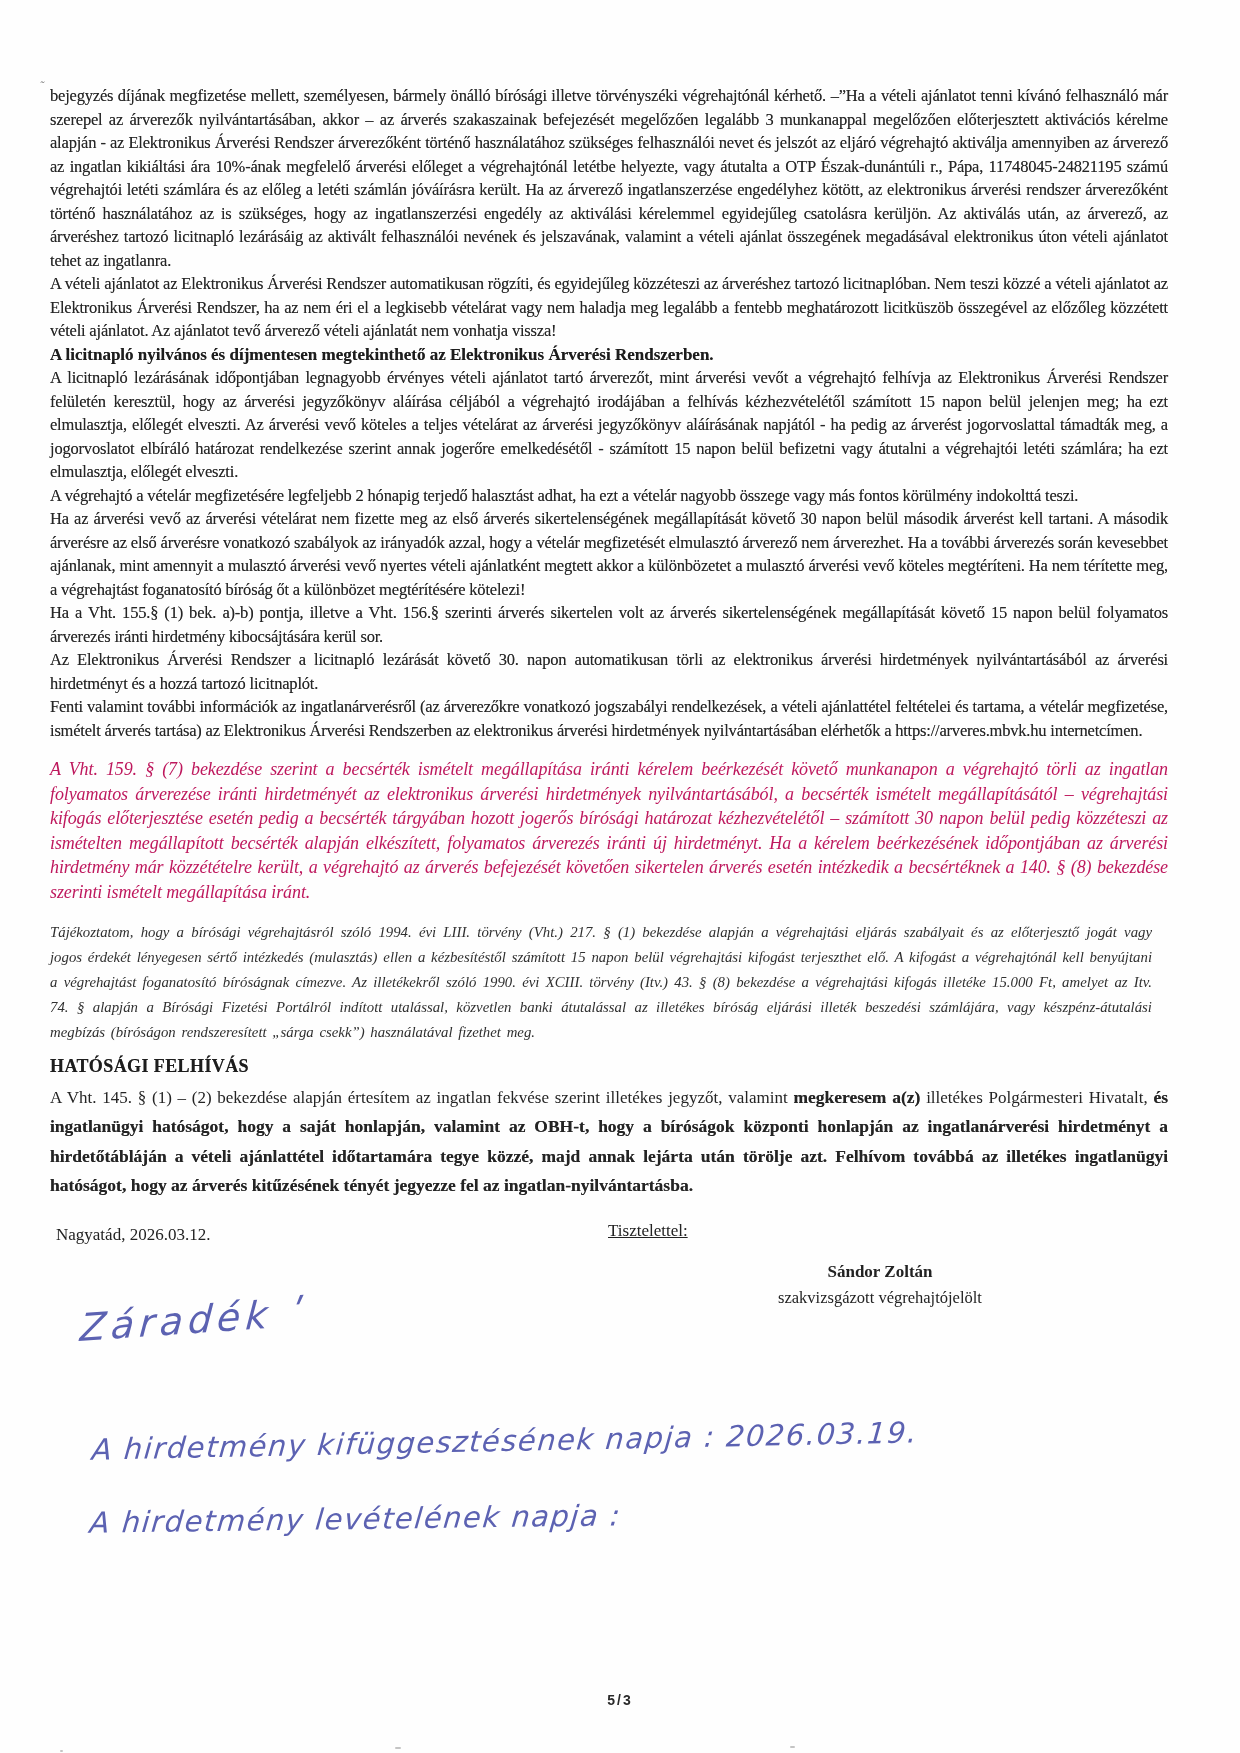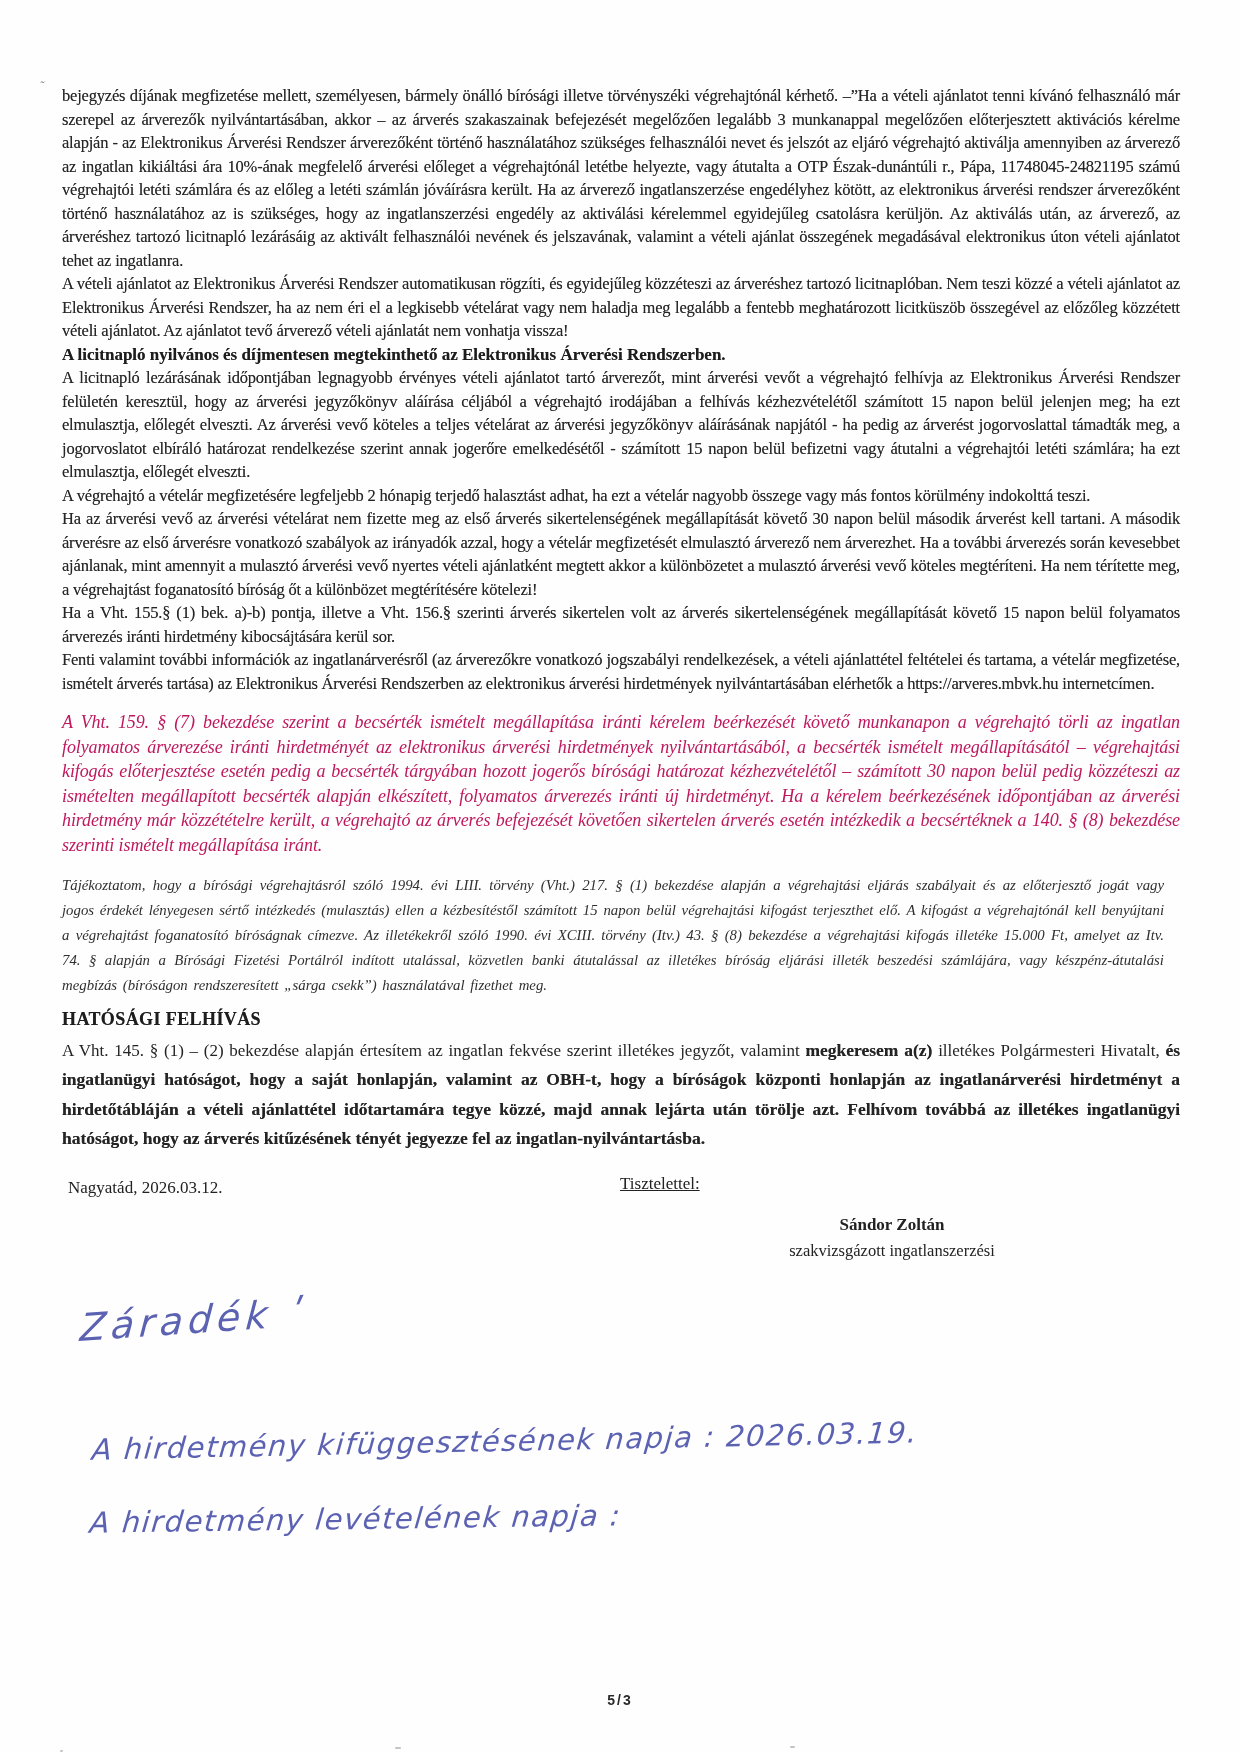--- a/index.html
+++ b/index.html
@@ -5,21 +5,21 @@
   html, body { margin:0; padding:0; background:#ffffff; }
   .page {
     position:relative;
     width:1240px; height:1753px;
     background:#fefefe;
     font-family:"Liberation Serif", serif;
     color:#222;
     overflow:hidden;
   }
   .content {
-    position:absolute; left:62px; top:84px; width:1118px;
+    position:absolute; left:50px; top:84px; width:1118px;
   }
   .body-p {
     margin:0;
     text-align:justify;
     font-size:16.5px;
     line-height:23.5px;
     letter-spacing:-0.2px;
     color:#262626;
     text-shadow:0 0 0.35px rgba(40,40,40,.55);
   }
@@ -123,39 +123,40 @@
     <p class="h-center">A licitnapló nyilvános és díjmentesen megtekinthető az Elektronikus Árverési Rendszerben.</p>
 
     <p class="body-p">A licitnapló lezárásának időpontjában legnagyobb érvényes vételi ajánlatot tartó árverezőt, mint árverési vevőt a végrehajtó felhívja az Elektronikus Árverési Rendszer felületén keresztül, hogy az árverési jegyzőkönyv aláírása céljából a végrehajtó irodájában a felhívás kézhezvételétől számított 15 napon belül jelenjen meg; ha ezt elmulasztja, előlegét elveszti. Az árverési vevő köteles a teljes vételárat az árverési jegyzőkönyv aláírásának napjától - ha pedig az árverést jogorvoslattal támadták meg, a jogorvoslatot elbíráló határozat rendelkezése szerint annak jogerőre emelkedésétől - számított 15 napon belül befizetni vagy átutalni a végrehajtói letéti számlára; ha ezt elmulasztja, előlegét elveszti.</p>
 
     <p class="body-p">A végrehajtó a vételár megfizetésére legfeljebb 2 hónapig terjedő halasztást adhat, ha ezt a vételár nagyobb összege vagy más fontos körülmény indokolttá teszi.</p>
 
     <p class="body-p">Ha az árverési vevő az árverési vételárat nem fizette meg az első árverés sikertelenségének megállapítását követő 30 napon belül második árverést kell tartani. A második árverésre az első árverésre vonatkozó szabályok az irányadók azzal, hogy a vételár megfizetését elmulasztó árverező nem árverezhet. Ha a további árverezés során kevesebbet ajánlanak, mint amennyit a mulasztó árverési vevő nyertes vételi ajánlatként megtett akkor a különbözetet a mulasztó árverési vevő köteles megtéríteni. Ha nem térítette meg, a végrehajtást foganatosító bíróság őt a különbözet megtérítésére kötelezi!</p>
 
     <p class="body-p">Ha a Vht. 155.§ (1) bek. a)-b) pontja, illetve a Vht. 156.§ szerinti árverés sikertelen volt az árverés sikertelenségének megállapítását követő 15 napon belül folyamatos árverezés iránti hirdetmény kibocsájtására kerül sor.</p>
 
+    <p class="body-p">Az Elektronikus Árverési Rendszer a licitnapló lezárását követő 30. napon automatikusan törli az elektronikus árverési hirdetmények nyilvántartásából az árverési hirdetményt és a hozzá tartozó licitnaplót.</p>
 
     <p class="body-p">Fenti valamint további információk az ingatlanárverésről (az árverezőkre vonatkozó jogszabályi rendelkezések, a vételi ajánlattétel feltételei és tartama, a vételár megfizetése, ismételt árverés tartása) az Elektronikus Árverési Rendszerben az elektronikus árverési hirdetmények nyilvántartásában elérhetők a https://arveres.mbvk.hu internetcímen.</p>
 
     <p class="italic-big">A Vht. 159. § (7) bekezdése szerint a becsérték ismételt megállapítása iránti kérelem beérkezését követő munkanapon a végrehajtó törli az ingatlan folyamatos árverezése iránti hirdetményét az elektronikus árverési hirdetmények nyilvántartásából, a becsérték ismételt megállapításától – végrehajtási kifogás előterjesztése esetén pedig a becsérték tárgyában hozott jogerős bírósági határozat kézhezvételétől – számított 30 napon belül pedig közzéteszi az ismételten megállapított becsérték alapján elkészített, folyamatos árverezés iránti új hirdetményt. Ha a kérelem beérkezésének időpontjában az árverési hirdetmény már közzétételre került, a végrehajtó az árverés befejezését követően sikertelen árverés esetén intézkedik a becsértéknek a 140. § (8) bekezdése szerinti ismételt megállapítása iránt.</p>
 
     <p class="italic-small">Tájékoztatom, hogy a bírósági végrehajtásról szóló 1994. évi LIII. törvény (Vht.) 217. § (1) bekezdése alapján a végrehajtási eljárás szabályait és az előterjesztő jogát vagy jogos érdekét lényegesen sértő intézkedés (mulasztás) ellen a kézbesítéstől számított 15 napon belül végrehajtási kifogást terjeszthet elő. A kifogást a végrehajtónál kell benyújtani a végrehajtást foganatosító bíróságnak címezve. Az illetékekről szóló 1990. évi XCIII. törvény (Itv.) 43. § (8) bekezdése a végrehajtási kifogás illetéke 15.000 Ft, amelyet az Itv. 74. § alapján a Bírósági Fizetési Portálról indított utalással, közvetlen banki átutalással az illetékes bíróság eljárási illeték beszedési számlájára, vagy készpénz-átutalási megbízás (bíróságon rendszeresített „sárga csekk”) használatával fizethet meg.</p>
 
     <p class="h-center h-hatosagi">HATÓSÁGI FELHÍVÁS</p>
 
     <p class="mixed-p"><span>A Vht. 145. § (1) – (2) bekezdése alapján értesítem az ingatlan fekvése szerint illetékes jegyzőt, valamint </span><span class="bold-run">megkeresem a(z)</span><span>  illetékes Polgármesteri Hivatalt, </span><span class="bold-run">és ingatlanügyi hatóságot, hogy a saját honlapján, valamint az OBH-t, hogy a bíróságok központi honlapján az ingatlanárverési hirdetményt a hirdetőtábláján a vételi ajánlattétel időtartamára tegye közzé, majd annak lejárta után törölje azt. Felhívom továbbá az illetékes ingatlanügyi hatóságot, hogy az árverés kitűzésének tényét jegyezze fel az ingatlan-nyilvántartásba.</span></p>
 
     <div class="sig-row">
       <span class="sig-place">Nagyatád, 2026.03.12.</span>
       <span class="sig-closing">Tisztelettel:</span>
     </div>
 
     <div class="signer">
       <div class="signer-name">Sándor Zoltán</div>
-      <div class="signer-title">szakvizsgázott ingatlanszerzési</div>
+      <div class="signer-title">szakvizsgázott végrehajtójelölt</div>
     </div>
 
   </div>
 
   <div class="hw hw1" style="color: rgb(79, 85, 172);">Záradék ʹ</div>
   <div class="hw hw2" style="color: rgb(79, 85, 172);">A hirdetmény kifüggesztésének napja : 2026.03.19.</div>
   <div class="hw hw3" style="color: rgb(79, 85, 172);">A hirdetmény levételének napja :</div>
 
   <div class="footer-page">5/3</div>
 

